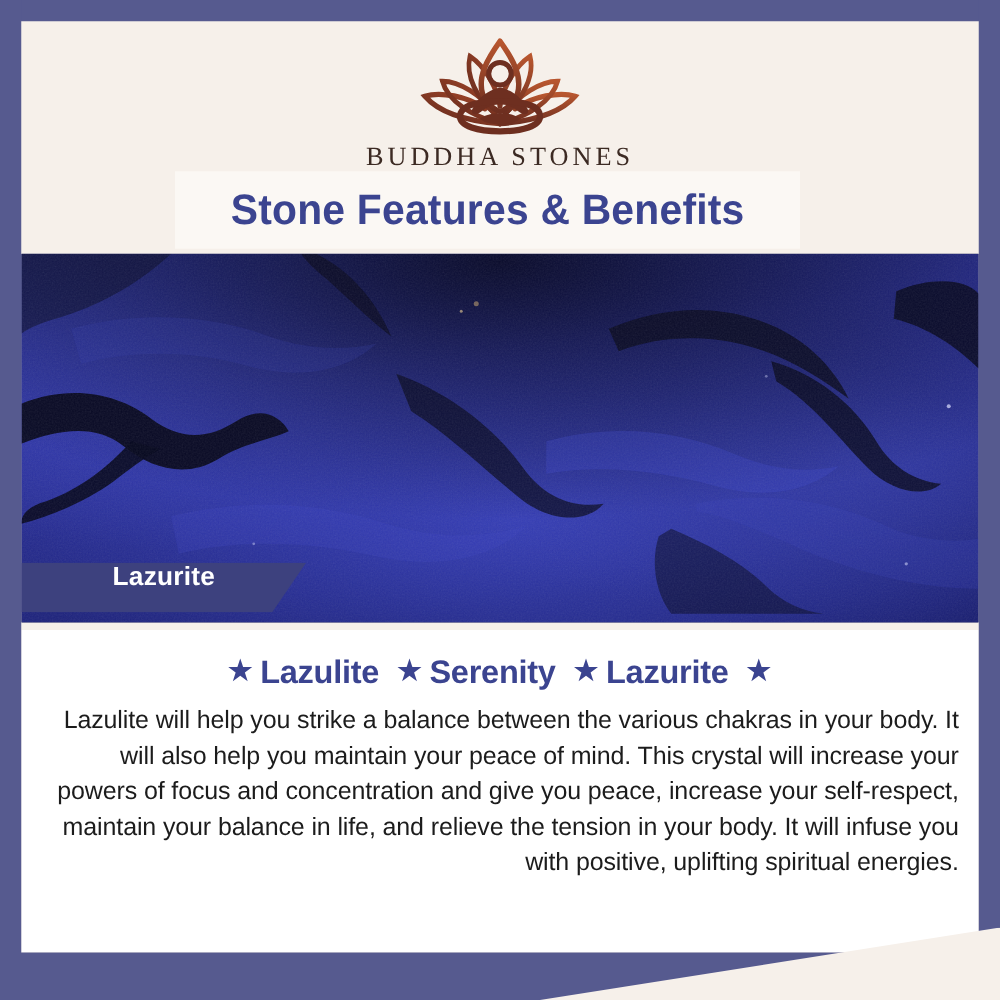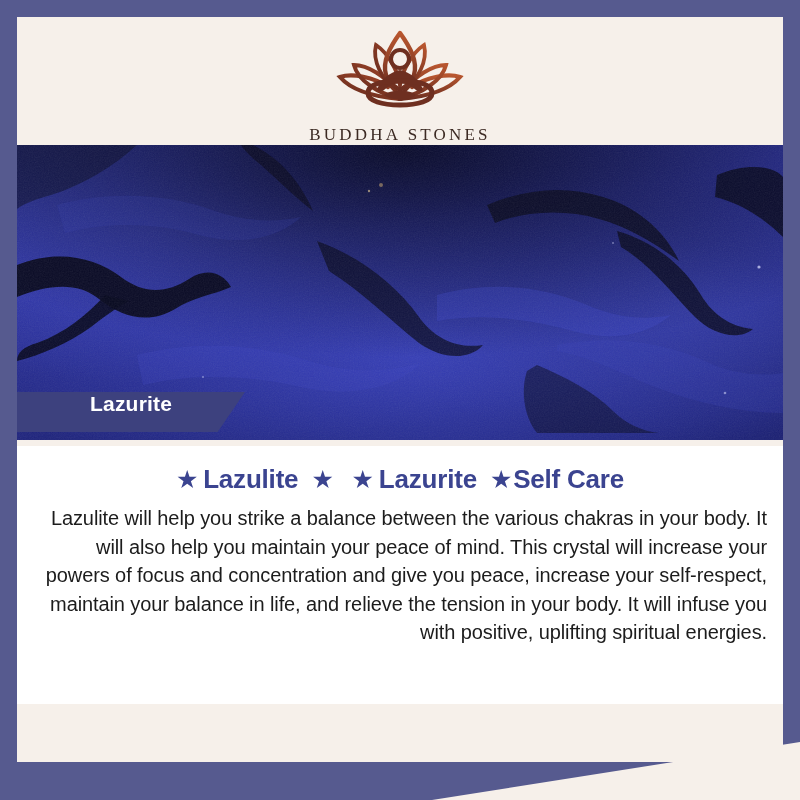--- a/index.html
+++ b/index.html
@@ -72,23 +72,23 @@
     display: flex;
     flex-direction: column;
     align-items: center;
   }
   .logo-mark {
     width: 168px;
     height: 86px;
     display: block;
   }
   .logo-word {
-    margin-top: 14px;
+    margin-top: 2px;
     font-family: "Liberation Serif", "DejaVu Serif", serif;
-    font-size: 17px;
+    font-size: 21px;
     letter-spacing: 3.2px;
     color: #3c2a23;
     font-weight: 400;
   }
 
   
   .title-band {
     position: relative;
     height: 58px;
     background: #f6f0ea;
@@ -233,20 +233,25 @@
 
           <path d="M84 45 C74 47 66 54 62 62 C60 66 64 68 68 65 C73 61 79 58 84 58 C89 58 95 61 100 65 C104 68 108 66 106 62 C102 54 94 47 84 45 Z" fill="#6e2f20"></path>
 
           <path d="M52 68 C52 60 64 56 84 56 C104 56 116 60 116 68 C116 76 102 80 84 80 C66 80 52 76 52 68 Z" fill="none" stroke="#6e2f20" stroke-width="5"></path>
           <path d="M68 70 C74 64 94 64 100 70 C94 76 74 76 68 70 Z" fill="#6e2f20"></path>
         </svg>
         <div class="logo-word">BUDDHA STONES</div>
       </div>
     </div>
 
+    <div class="title-band">
+      <div class="title-box">
+        <div class="title-text">Stone Features &amp; Benefits</div>
+      </div>
+    </div>
 
     <div class="photo">
       <svg class="photo-svg" viewBox="0 0 766 295" preserveAspectRatio="none" aria-hidden="true">
         <defs>
           <linearGradient id="stoneBase" x1="0" y1="0" x2="0.4" y2="1">
             <stop offset="0%" stop-color="#232a86"></stop>
             <stop offset="40%" stop-color="#2c32a0"></stop>
             <stop offset="100%" stop-color="#1a1f72"></stop>
           </linearGradient>
           <radialGradient id="hiLeft" cx="0.18" cy="0.3" r="0.5">
@@ -318,28 +323,28 @@
 
     <div class="content">
 
       <div class="keywords">
         <span class="kw">
           <span class="kw-star">★</span>
           <span>Lazulite</span>
         </span>
         <span class="kw">
           <span class="kw-star">★</span>
+          <span>Serenity</span>
         </span>
         <span class="kw">
           <span class="kw-star">★</span>
           <span>Lazurite</span>
         </span>
         <span class="kw">
           <span class="kw-star">★</span>
-          <span>Self Care</span>
         </span>
       </div>
 
       <p class="body-text">Lazulite will help you strike a balance between the various chakras in your body. It will also help you maintain your peace of mind. This crystal will increase your powers of focus and concentration and give you peace, increase your self-respect, maintain your balance in life, and relieve the tension in your body. It will infuse you with positive, uplifting spiritual energies.</p>
 
     </div>
   </div>
 </div>
 
 </body></html>

